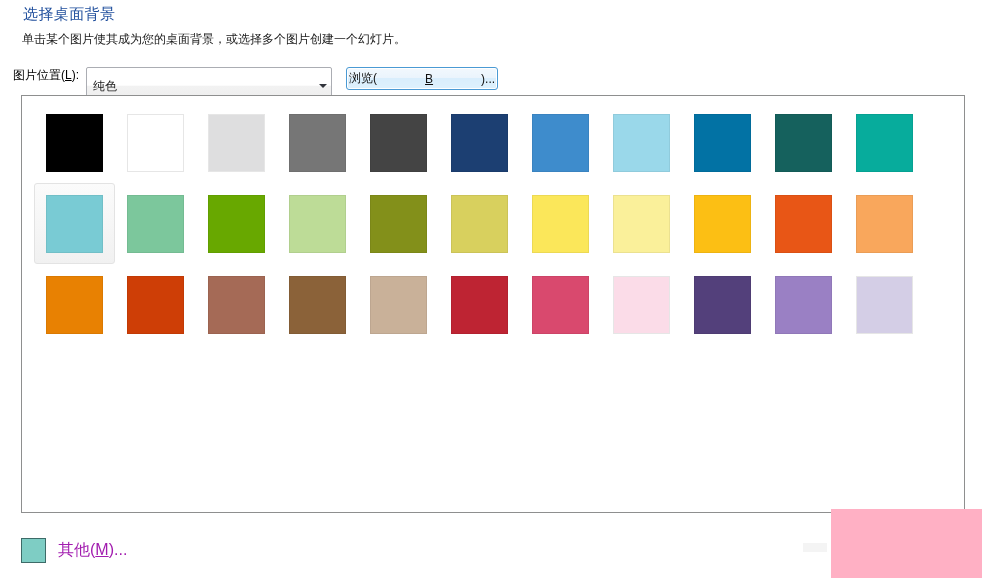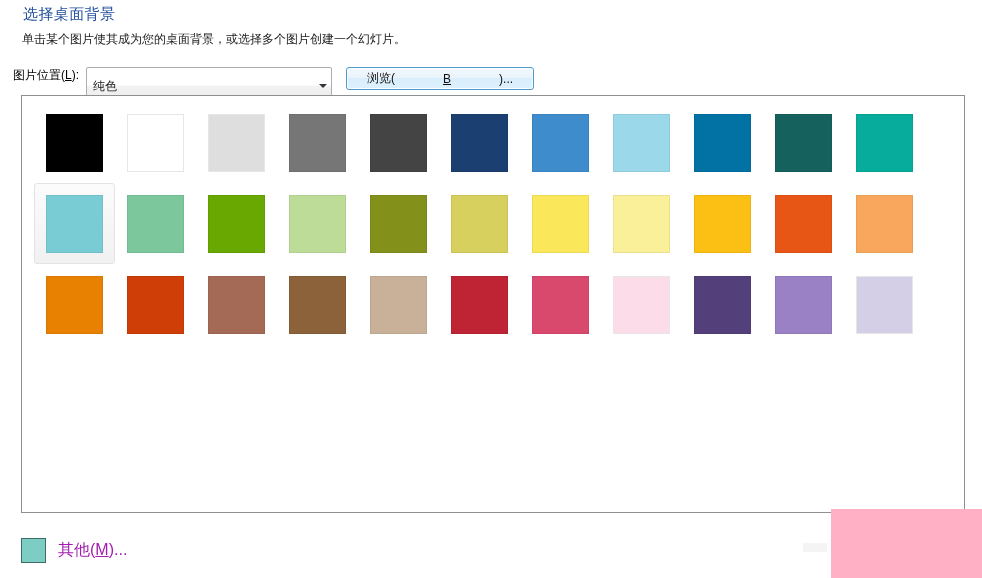--- a/index.html
+++ b/index.html
@@ -86,21 +86,21 @@
     border-left: 4px solid transparent;
     border-right: 4px solid transparent;
     border-top: 4px solid #31343b;
   }
 
   #browse-button {
     margin-left: 14px;
     min-width: 80px;
     height: 23px;
     box-sizing: border-box;
-    padding: 0 20px;
+    padding: 0 2px;
     border: 1px solid #4a9ad4;
     border-radius: 3px;
     background: linear-gradient(to bottom, #f2f8fd 0%, #eaf4fc 48%, #d9eefc 50%, #def1fd 100%);
     box-shadow: inset 0 0 0 1px #ffffff;
     font-size: 12px;
     color: #10100f;
     display: flex;
     align-items: center;
     justify-content: center;
     cursor: default;

